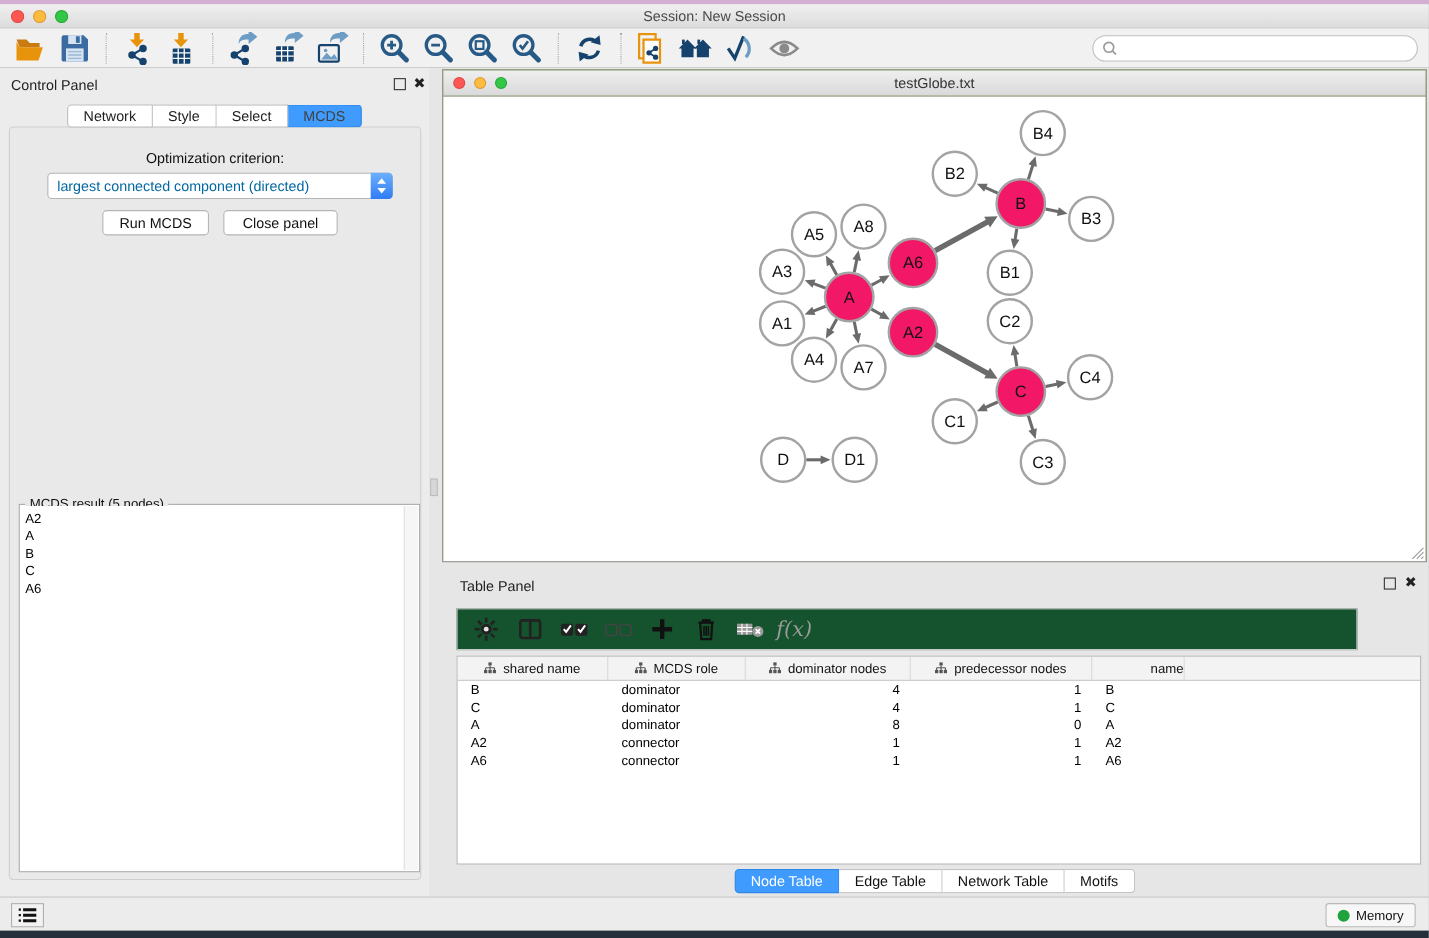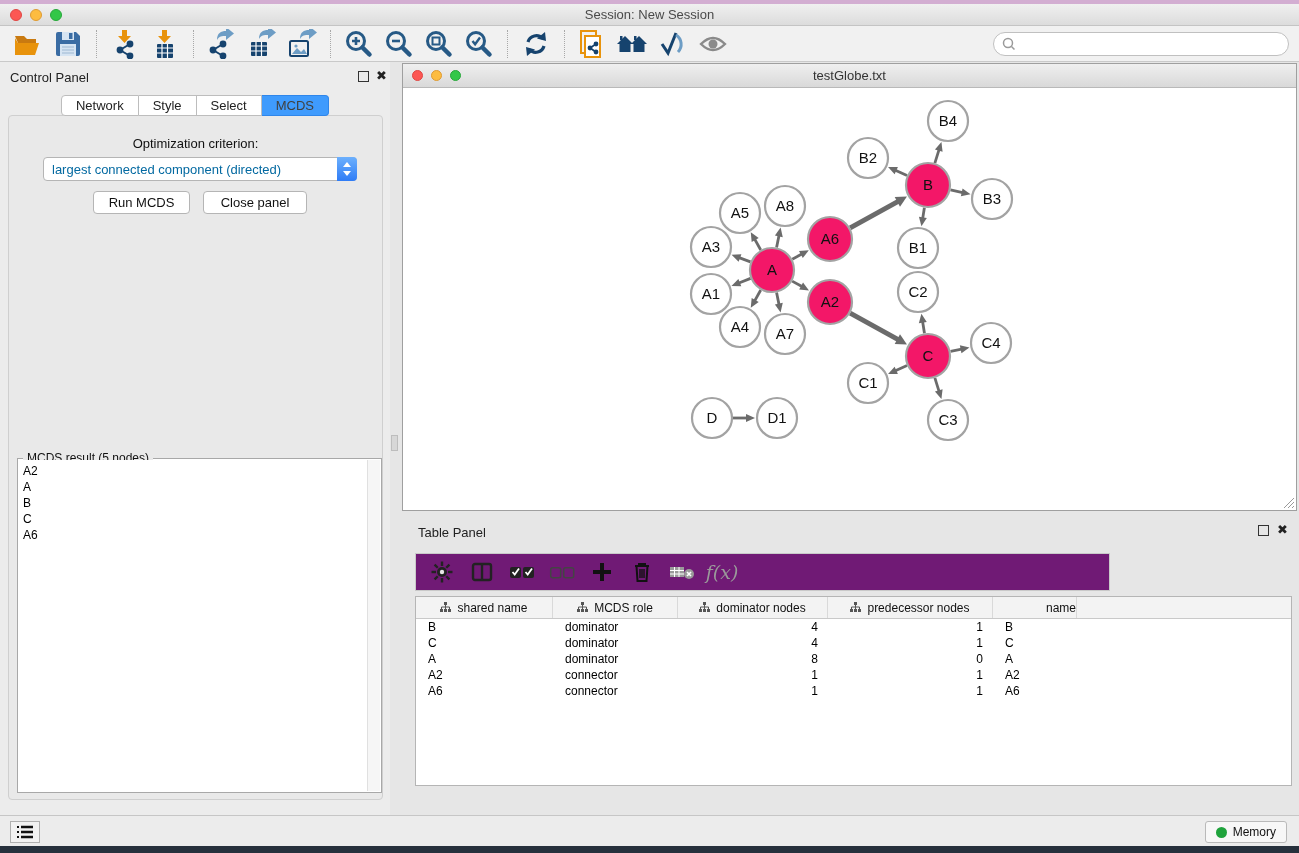--- a/index.html
+++ b/index.html
@@ -70,21 +70,21 @@
     border:1px solid #9f9f9f;}
   .net-titlebar{position:absolute;left:0;top:0;width:100%;height:24px;
     background:linear-gradient(#efefef,#d9d9d9);border-bottom:1px solid #b9b9b9;}
   .net-titlebar .lights{top:6px;}
   .net-title{position:absolute;left:0;right:0;top:4px;text-align:center;font-size:13px;color:#333;}
   .net-canvas{position:absolute;left:0;top:24px;width:893px;height:422px;background:#fff;overflow:hidden;}
   .resize-grip{position:absolute;right:1px;bottom:1px;width:13px;height:13px;cursor:nwse-resize;}
   
   .table-panel{position:absolute;left:0px;top:456px;width:899px;height:297px;}
   .tp-title{position:absolute;left:18px;top:7px;font-size:13px;color:#222;}
-  .tp-toolbar{position:absolute;left:15px;top:35px;width:695px;height:38px;background:#701a75;
+  .tp-toolbar{position:absolute;left:15px;top:35px;width:819px;height:38px;background:#14532d;
     border:1px solid #c9c9c9;display:flex;align-items:center;padding-left:12px;gap:12px;}
   .tp-icon{width:28px;height:28px;display:flex;align-items:center;justify-content:center;cursor:pointer;}
   .tp-icon.disabled{cursor:default;}
   .fx{font-family:"DejaVu Serif","Liberation Serif",serif;font-style:italic;font-size:19px;color:#9a9a9a;}
   .node-table{position:absolute;left:15px;top:78px;width:877px;height:190px;background:#fff;
     border:1px solid #b5b5b5;overflow:hidden;}
   .tbl-head{display:flex;height:22px;background:#f3f3f3;border-bottom:1px solid #c9c9c9;}
   .th{display:flex;align-items:center;justify-content:center;gap:6px;font-size:12px;color:#111;
     border-right:1px solid #d9d9d9;height:100%;cursor:pointer;}
   .tr{display:flex;height:16px;cursor:pointer;}
@@ -606,20 +606,26 @@
             </div>
             <div class="tr">
               <div class="td" style="width: 137px; text-align: left; padding: 0px 0px 0px 12px;">A6</div>
               <div class="td" style="width: 125px; text-align: left; padding: 0px 0px 0px 12px;">connector</div>
               <div class="td" style="width: 150px; text-align: right; padding: 0px 10px 0px 0px;">1</div>
               <div class="td" style="width: 165px; text-align: right; padding: 0px 10px 0px 0px;">1</div>
               <div class="td" style="width: 84px; text-align: left; padding: 0px 0px 0px 12px;">A6</div>
             </div>
           </div>
       </div>
+      <div class="bottom-tabs" id="bottom-tabs">
+          <div class="btab active">Node Table</div>
+          <div class="btab">Edge Table</div>
+          <div class="btab">Network Table</div>
+          <div class="btab">Motifs</div>
+        </div>
     </div>
   </div>
 
   <div class="statusbar">
     <div class="list-btn">
       <svg width="18" height="16" viewBox="0 0 18 16">
         <path d="M1 3h2M1 8h2M1 13h2" stroke="#111" stroke-width="2"></path>
         <path d="M5 3h12M5 8h12M5 13h12" stroke="#111" stroke-width="2.6"></path>
       </svg>
     </div>

